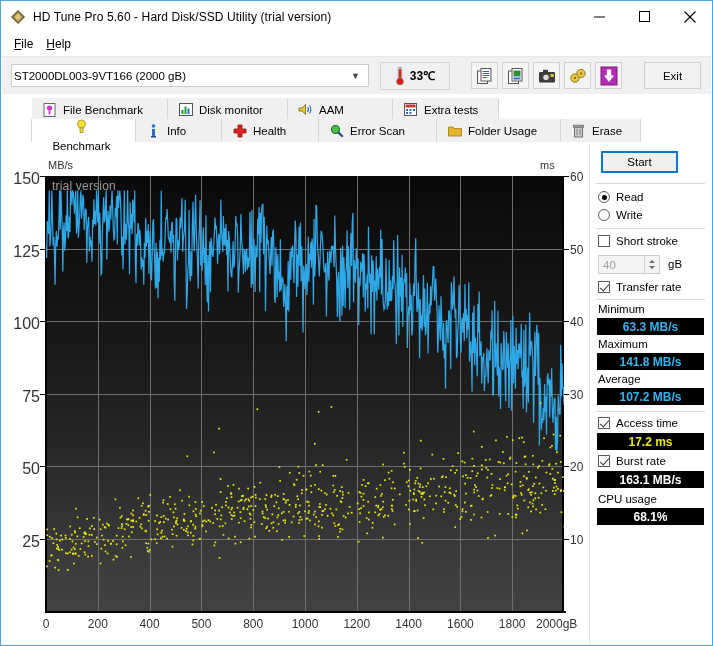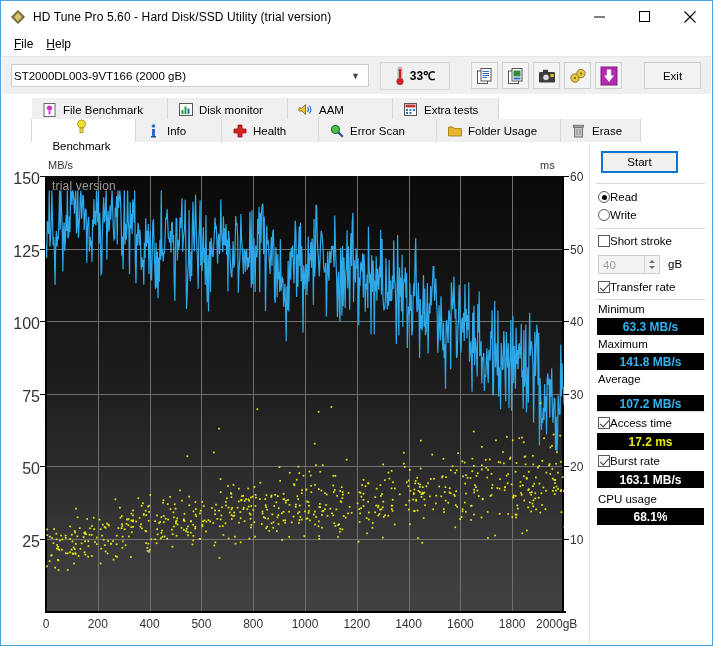--- a/index.html
+++ b/index.html
@@ -151,21 +151,21 @@
   
   .rpanel { position: absolute; left: 590px; top: 0px; width: 120px; bottom: 0; background:#fff;}
   .start-btn {
     position: absolute; left: 9px; top: 8px; width: 77px; height: 22px;
     background: #f0f0f0; border: 2px solid #0a76d1;
     display: flex; align-items: center; justify-content: center;
     font-size: 11.5px; color: #000;
   }
   .sep { position: absolute; left: 4px; width: 109px; height: 1px; background: #d8d8d8; }
   .row {
-    position: absolute; left: 6px; display: flex; align-items: center; 
+    position: absolute; left: 6px; display: flex; align-items: center; gap: 6px;
     font-size: 11.5px; color: #000; white-space: nowrap;
   }
   .radio {
     width: 12px; height: 12px; border: 1px solid #5a5a5a; border-radius: 50%;
     background: #fff; position: relative; flex: none;
   }
   .radio.on::after {
     content: ""; position: absolute; left: 2.5px; top: 2.5px;
     width: 5px; height: 5px; border-radius: 50%; background: #000;
   }
@@ -1289,21 +1289,21 @@
 
       <div class="sep" style="top:156px"></div>
 
       <div class="caption" style="top:160px">Minimum</div>
       <div class="valbox cyan" style="top:175px">63.3 MB/s</div>
 
       <div class="caption" style="top:195px">Maximum</div>
       <div class="valbox cyan" style="top:210px">141.8 MB/s</div>
 
       <div class="caption" style="top:230px">Average</div>
-      <div class="valbox cyan" style="top:252px">107.2 MB/s</div>
+      <div class="valbox cyan" style="top:245px">107.2 MB/s</div>
 
       <div class="sep" style="top:268px"></div>
 
       <div class="row" style="top:274px">
         <span class="cbox on"></span>
         <span>Access time</span>
       </div>
       <div class="valbox yellow" style="top:290px">17.2 ms</div>
 
       <div class="row" style="top:312px">

